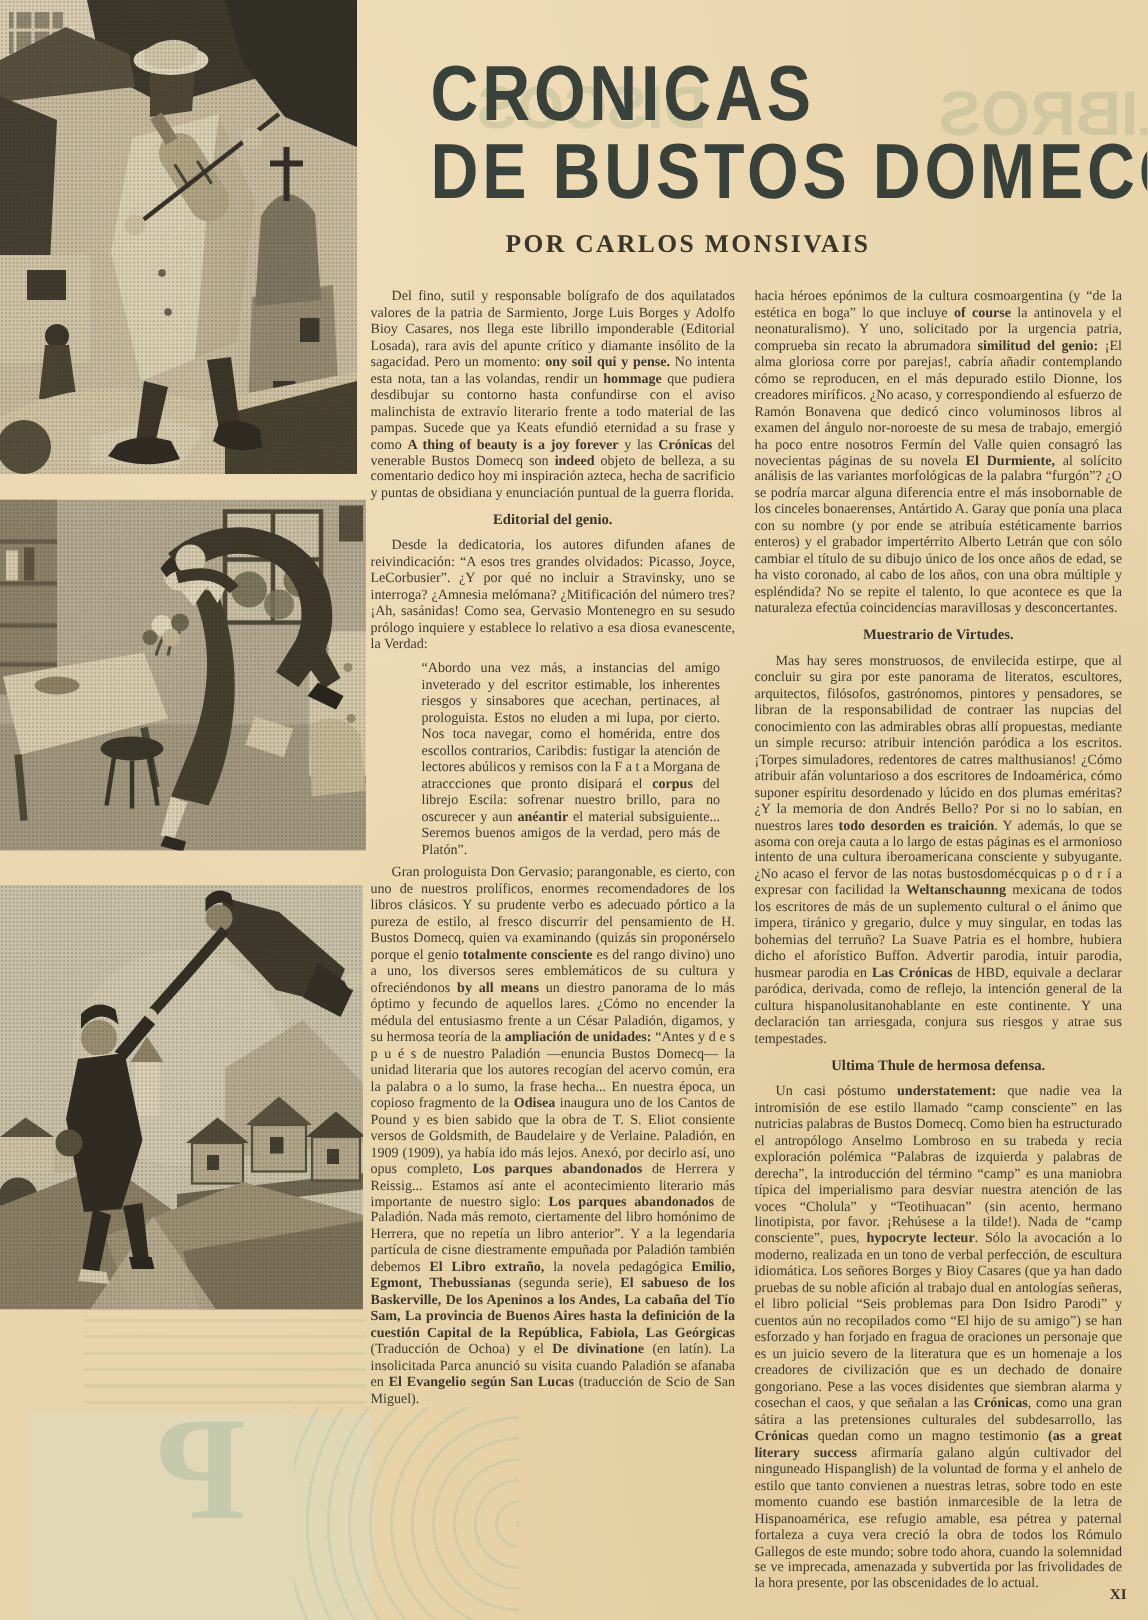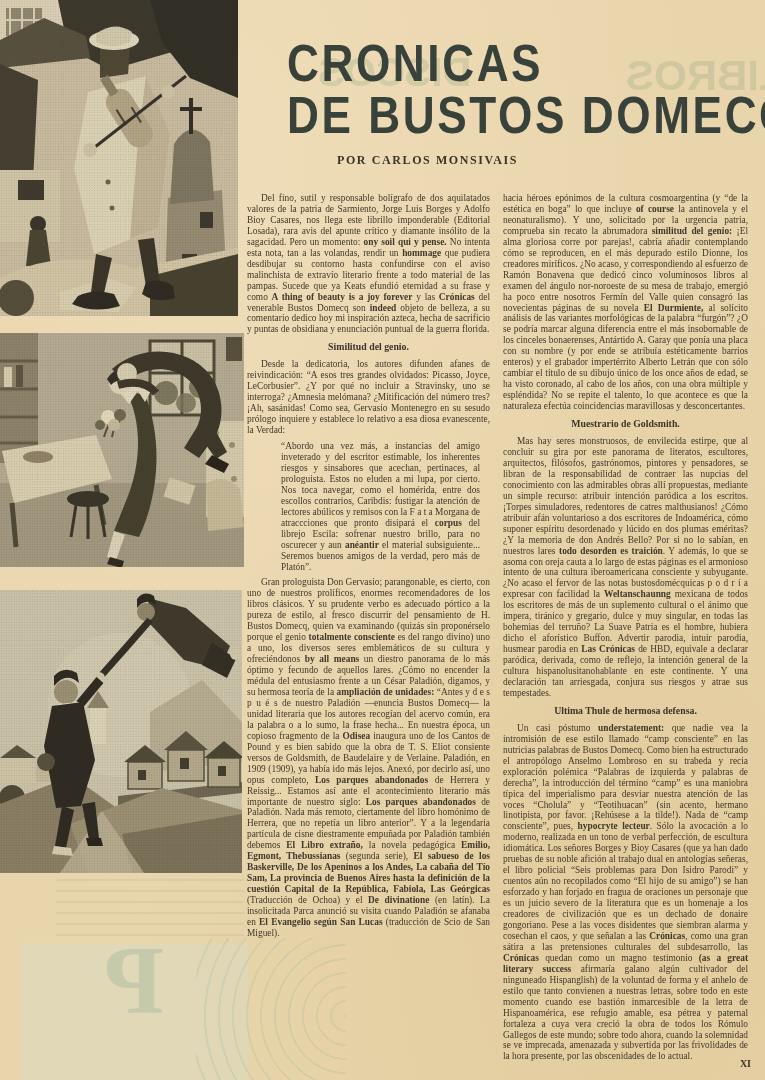--- a/index.html
+++ b/index.html
@@ -33,21 +33,21 @@
   #plate2{top:333px;width:244px;height:234px;}
   #plate3{top:590px;width:242px;height:283px;}
 
   
   .title-line{position:absolute;left:287px;margin:0;font-family:"Liberation Sans",sans-serif;
     font-weight:bold;font-size:52px;line-height:1;letter-spacing:3px;color:#39423a;
     transform:scaleX(0.85);transform-origin:left top;white-space:nowrap;}
   #t1{top:37px;}
   #t2{top:89px;}
   .byline{position:absolute;left:337px;top:153px;font-family:"Liberation Serif",serif;
-    font-weight:bold;font-size:12px;letter-spacing:1.6px;color:#3a3529;white-space:nowrap;}
+    font-weight:bold;font-size:17px;letter-spacing:1.6px;color:#3a3529;white-space:nowrap;}
 
   
   .col{position:absolute;top:193px;width:243px;height:884px;overflow:hidden;
     font-size:9.4px;line-height:10.95px;text-align:justify;color:#3f382c;
     overflow-wrap:break-word;}
   #col1{left:247px;}
   #col2{left:503px;width:245px;}
   .col p{margin:0;text-indent:14px;}
   .col p.no-indent{text-indent:0;}
   .col h3{margin:7px 0 6px;text-align:center;font-size:9.8px;font-weight:bold;color:#3a342a;}
@@ -206,28 +206,28 @@
       <path d="M86 248h15l2 8H88z" fill="#2a261e"></path>
     </svg>
   </figure>
 
   <h1 class="title-line" id="t1">CRONICAS</h1>
   <h1 class="title-line" id="t2">DE BUSTOS DOMECQ</h1>
   <div class="byline">POR CARLOS MONSIVAIS</div>
 
   <div class="col" id="col1">
     <p><span>Del fino, sutil y responsable bolígrafo de dos aquilatados valores de la patria de Sarmiento, Jorge Luis Borges y Adolfo Bioy Casares, nos llega este librillo imponderable (Editorial Losada), rara avis del apunte crítico y diamante insólito de la sagacidad. Pero un momento: </span><b>ony soil qui y pense.</b><span> No intenta esta nota, tan a las volandas, rendir un </span><b>hommage</b><span> que pudiera desdibujar su contorno hasta confundirse con el aviso malinchista de extravío literario frente a todo material de las pampas. Sucede que ya Keats efundió eternidad a su frase y como </span><b>A thing of beauty is a joy forever</b><span> y las </span><b>Crónicas</b><span> del venerable Bustos Domecq son </span><b>indeed</b><span> objeto de belleza, a su comentario dedico hoy mi inspiración azteca, hecha de sacrificio y puntas de obsidiana y enunciación puntual de la guerra florida.</span></p>
-    <h3>Similitud del genio.</h3>
+    <h3>Editorial del genio.</h3>
     <p><span>Desde la dedicatoria, los autores difunden afanes de reivindicación: “A esos tres grandes olvidados: Picasso, Joyce, LeCorbusier”. ¿Y por qué no incluir a Stravinsky, uno se interroga? ¿Amnesia melómana? ¿Mitificación del número tres? ¡Ah, sasánidas! Como sea, Gervasio Montenegro en su sesudo prólogo inquiere y establece lo relativo a esa diosa evanescente, la Verdad:</span></p>
     <blockquote><span>“Abordo una vez más, a instancias del amigo inveterado y del escritor estimable, los inherentes riesgos y sinsabores que acechan, pertinaces, al prologuista. Estos no eluden a mi lupa, por cierto. Nos toca navegar, como el homérida, entre dos escollos contrarios, Caribdis: fustigar la atención de lectores abúlicos y remisos con la F a t a Morgana de atraccciones que pronto disipará el </span><b>corpus</b><span> del librejo Escila: sofrenar nuestro brillo, para no oscurecer y aun </span><b>anéantir</b><span> el material subsiguiente... Seremos buenos amigos de la verdad, pero más de Platón”.</span></blockquote>
     <p><span>Gran prologuista Don Gervasio; parangonable, es cierto, con uno de nuestros prolíficos, enormes recomendadores de los libros clásicos. Y su prudente verbo es adecuado pórtico a la pureza de estilo, al fresco discurrir del pensamiento de H. Bustos Domecq, quien va examinando (quizás sin proponérselo porque el genio </span><b>totalmente consciente</b><span> es del rango divino) uno a uno, los diversos seres emblemáticos de su cultura y ofreciéndonos </span><b>by all means</b><span> un diestro panorama de lo más óptimo y fecundo de aquellos lares. ¿Cómo no encender la médula del entusiasmo frente a un César Paladión, digamos, y su hermosa teoría de la </span><b>ampliación de unidades:</b><span> “Antes y d e s p u é s de nuestro Paladión —enuncia Bustos Domecq— la unidad literaria que los autores recogían del acervo común, era la palabra o a lo sumo, la frase hecha... En nuestra época, un copioso fragmento de la </span><b>Odisea</b><span> inaugura uno de los Cantos de Pound y es bien sabido que la obra de T. S. Eliot consiente versos de Goldsmith, de Baudelaire y de Verlaine. Paladión, en 1909 (1909), ya había ido más lejos. Anexó, por decirlo así, uno opus completo, </span><b>Los parques abandonados</b><span> de Herrera y Reissig... Estamos así ante el acontecimiento literario más importante de nuestro siglo: </span><b>Los parques abandonados</b><span> de Paladión. Nada más remoto, ciertamente del libro homónimo de Herrera, que no repetía un libro anterior”. Y a la legendaria partícula de cisne diestramente empuñada por Paladión también debemos </span><b>El Libro extraño,</b><span> la novela pedagógica </span><b>Emilio, Egmont, Thebussianas</b><span> (segunda serie), </span><b>El sabueso de los Baskerville, De los Apeninos a los Andes, La cabaña del Tío Sam, La provincia de Buenos Aires hasta la definición de la cuestión Capital de la República, Fabiola, Las Geórgicas</b><span> (Traducción de Ochoa) y el </span><b>De divinatione</b><span> (en latín). La insolicitada Parca anunció su visita cuando Paladión se afanaba en </span><b>El Evangelio según San Lucas</b><span> (traducción de Scio de San Miguel).</span></p>
   </div>
 
   <div class="col" id="col2">
     <p class="no-indent"><span>hacia héroes epónimos de la cultura cosmoargentina (y “de la estética en boga” lo que incluye </span><b>of course</b><span> la antinovela y el neonaturalismo). Y uno, solicitado por la urgencia patria, comprueba sin recato la abrumadora </span><b>similitud del genio:</b><span> ¡El alma gloriosa corre por parejas!, cabría añadir contemplando cómo se reproducen, en el más depurado estilo Dionne, los creadores miríficos. ¿No acaso, y correspondiendo al esfuerzo de Ramón Bonavena que dedicó cinco voluminosos libros al examen del ángulo nor-noroeste de su mesa de trabajo, emergió ha poco entre nosotros Fermín del Valle quien consagró las novecientas páginas de su novela </span><b>El Durmiente,</b><span> al solícito análisis de las variantes morfológicas de la palabra “furgón”? ¿O se podría marcar alguna diferencia entre el más insobornable de los cinceles bonaerenses, Antártido A. Garay que ponía una placa con su nombre (y por ende se atribuía estéticamente barrios enteros) y el grabador impertérrito Alberto Letrán que con sólo cambiar el título de su dibujo único de los once años de edad, se ha visto coronado, al cabo de los años, con una obra múltiple y espléndida? No se repite el talento, lo que acontece es que la naturaleza efectúa coincidencias maravillosas y desconcertantes.</span></p>
-    <h3>Muestrario de Goldsmith.</h3>
+    <h3>Muestrario de Virtudes.</h3>
     <p><span>Mas hay seres monstruosos, de envilecida estirpe, que al concluir su gira por este panorama de literatos, escultores, arquitectos, filósofos, gastrónomos, pintores y pensadores, se libran de la responsabilidad de contraer las nupcias del conocimiento con las admirables obras allí propuestas, mediante un simple recurso: atribuir intención paródica a los escritos. ¡Torpes simuladores, redentores de catres malthusianos! ¿Cómo atribuir afán voluntarioso a dos escritores de Indoamérica, cómo suponer espíritu desordenado y lúcido en dos plumas eméritas? ¿Y la memoria de don Andrés Bello? Por si no lo sabían, en nuestros lares </span><b>todo desorden es traición</b><span>. Y además, lo que se asoma con oreja cauta a lo largo de estas páginas es el armonioso intento de una cultura iberoamericana consciente y subyugante. ¿No acaso el fervor de las notas bustosdomécquicas p o d r í a expresar con facilidad la </span><b>Weltanschaunng</b><span> mexicana de todos los escritores de más de un suplemento cultural o el ánimo que impera, tiránico y gregario, dulce y muy singular, en todas las bohemias del terruño? La Suave Patria es el hombre, hubiera dicho el aforístico Buffon. Advertir parodia, intuir parodia, husmear parodia en </span><b>Las Crónicas</b><span> de HBD, equivale a declarar paródica, derivada, como de reflejo, la intención general de la cultura hispanolusitanohablante en este continente. Y una declaración tan arriesgada, conjura sus riesgos y atrae sus tempestades.</span></p>
     <h3>Ultima Thule de hermosa defensa.</h3>
     <p><span>Un casi póstumo </span><b>understatement:</b><span> que nadie vea la intromisión de ese estilo llamado “camp consciente” en las nutricias palabras de Bustos Domecq. Como bien ha estructurado el antropólogo Anselmo Lombroso en su trabeda y recia exploración polémica “Palabras de izquierda y palabras de derecha”, la introducción del término “camp” es una maniobra típica del imperialismo para desviar nuestra atención de las voces “Cholula” y “Teotihuacan” (sin acento, hermano linotipista, por favor. ¡Rehúsese a la tilde!). Nada de “camp consciente”, pues, </span><b>hypocryte lecteur</b><span>. Sólo la avocación a lo moderno, realizada en un tono de verbal perfección, de escultura idiomática. Los señores Borges y Bioy Casares (que ya han dado pruebas de su noble afición al trabajo dual en antologías señeras, el libro policial “Seis problemas para Don Isidro Parodi” y cuentos aún no recopilados como “El hijo de su amigo”) se han esforzado y han forjado en fragua de oraciones un personaje que es un juicio severo de la literatura que es un homenaje a los creadores de civilización que es un dechado de donaire gongoriano. Pese a las voces disidentes que siembran alarma y cosechan el caos, y que señalan a las </span><b>Crónicas</b><span>, como una gran sátira a las pretensiones culturales del subdesarrollo, las </span><b>Crónicas</b><span> quedan como un magno testimonio </span><b>(as a great literary success</b><span> afirmaría galano algún cultivador del ninguneado Hispanglish) de la voluntad de forma y el anhelo de estilo que tanto convienen a nuestras letras, sobre todo en este momento cuando ese bastión inmarcesible de la letra de Hispanoamérica, ese refugio amable, esa pétrea y paternal fortaleza a cuya vera creció la obra de todos los Rómulo Gallegos de este mundo; sobre todo ahora, cuando la solemnidad se ve imprecada, amenazada y subvertida por las frivolidades de la hora presente, por las obscenidades de lo actual.</span></p>
   </div>
 
   <div class="page-num">XI</div>
 </div>
 
 </body></html>

